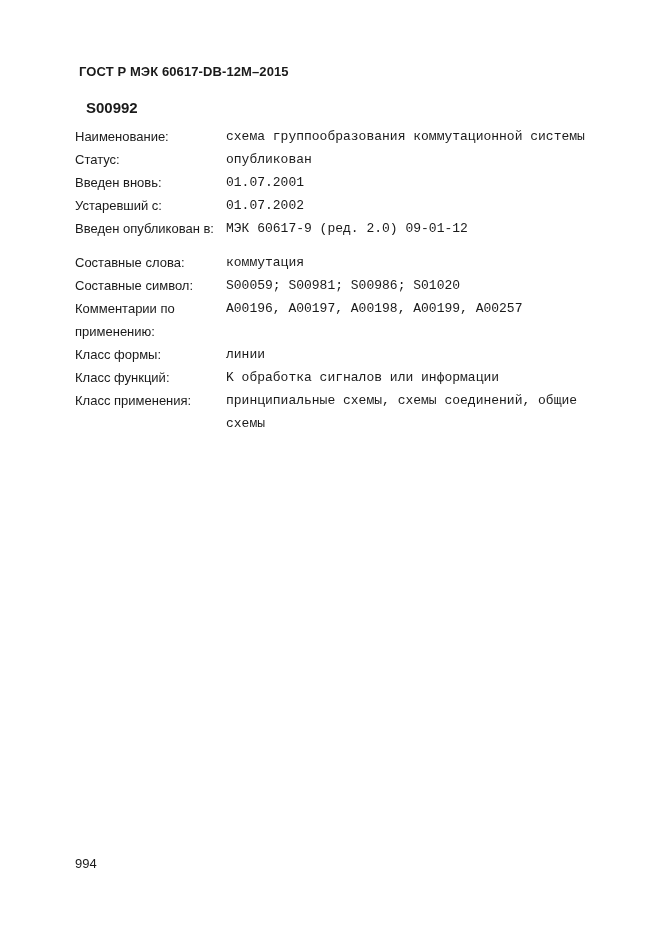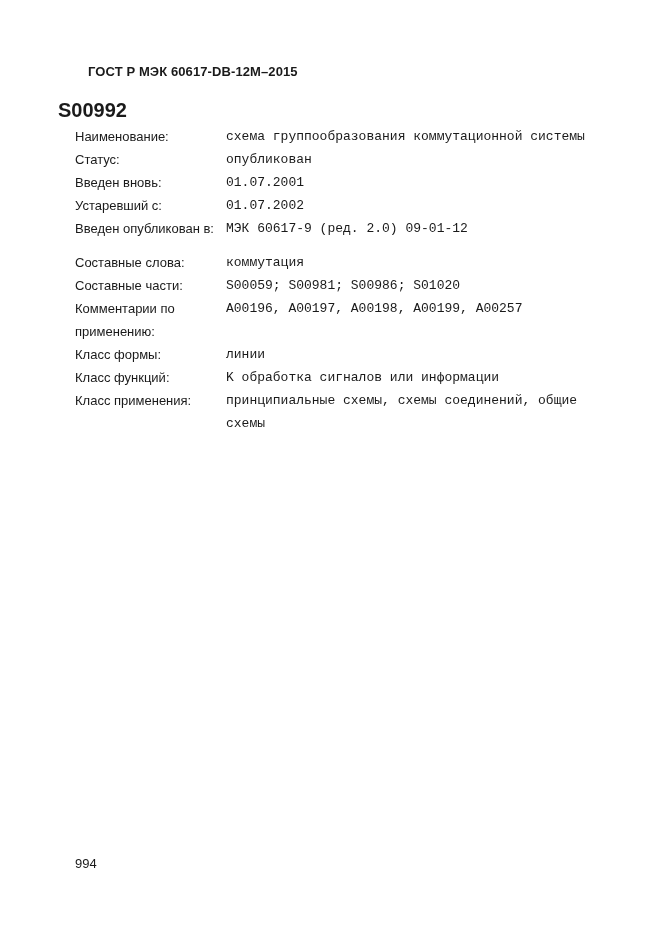--- a/index.html
+++ b/index.html
@@ -1,19 +1,19 @@
 <!DOCTYPE html>
 <html><head>
 <meta charset="utf-8">
 <style>
   html, body { margin: 0; padding: 0; background: #ffffff; }
   body { width: 661px; height: 936px; position: relative; overflow: hidden;
          font-family: "Liberation Sans", sans-serif; color: #1a1a1a; }
-  .header { position: absolute; left: 88px; top: 64px; font-size: 13px; font-weight: bold; letter-spacing: 0.1px; }
-  .title { position: absolute; left: 58px; top: 99px; font-size: 20px; font-weight: bold; }
+  .header { position: absolute; left: 79px; top: 64px; font-size: 13px; font-weight: bold; letter-spacing: 0.1px; }
+  .title { position: absolute; left: 86px; top: 99px; font-size: 15px; font-weight: bold; }
   .rows { position: absolute; left: 75px; top: 125px; width: 520px; font-size: 13px; }
   .row { display: flex; line-height: 23px; }
   .row .label { width: 151px; flex: 0 0 151px; }
   .row .value { flex: 1; font-family: Liberation Mono, monospace; }
   .gap { height: 11px; }
   .page-num { position: absolute; left: 75px; top: 856px; font-size: 13px; }
 </style>
 </head>
 <body>
 
@@ -42,21 +42,21 @@
     <div class="value">МЭК 60617-9 (ред. 2.0) 09-01-12</div>
   </div>
 
   <div class="gap"></div>
 
   <div class="row">
     <div class="label">Составные слова:</div>
     <div class="value">коммутация</div>
   </div>
   <div class="row">
-    <div class="label">Составные части:</div>
+    <div class="label">Составные символ:</div>
     <div class="value">S00059; S00981; S00986; S01020</div>
   </div>
   <div class="row">
     <div class="label">Комментарии по применению:</div>
     <div class="value">A00196, A00197, A00198, A00199, A00257</div>
   </div>
   <div class="row">
     <div class="label">Класс формы:</div>
     <div class="value">линии</div>
   </div>

